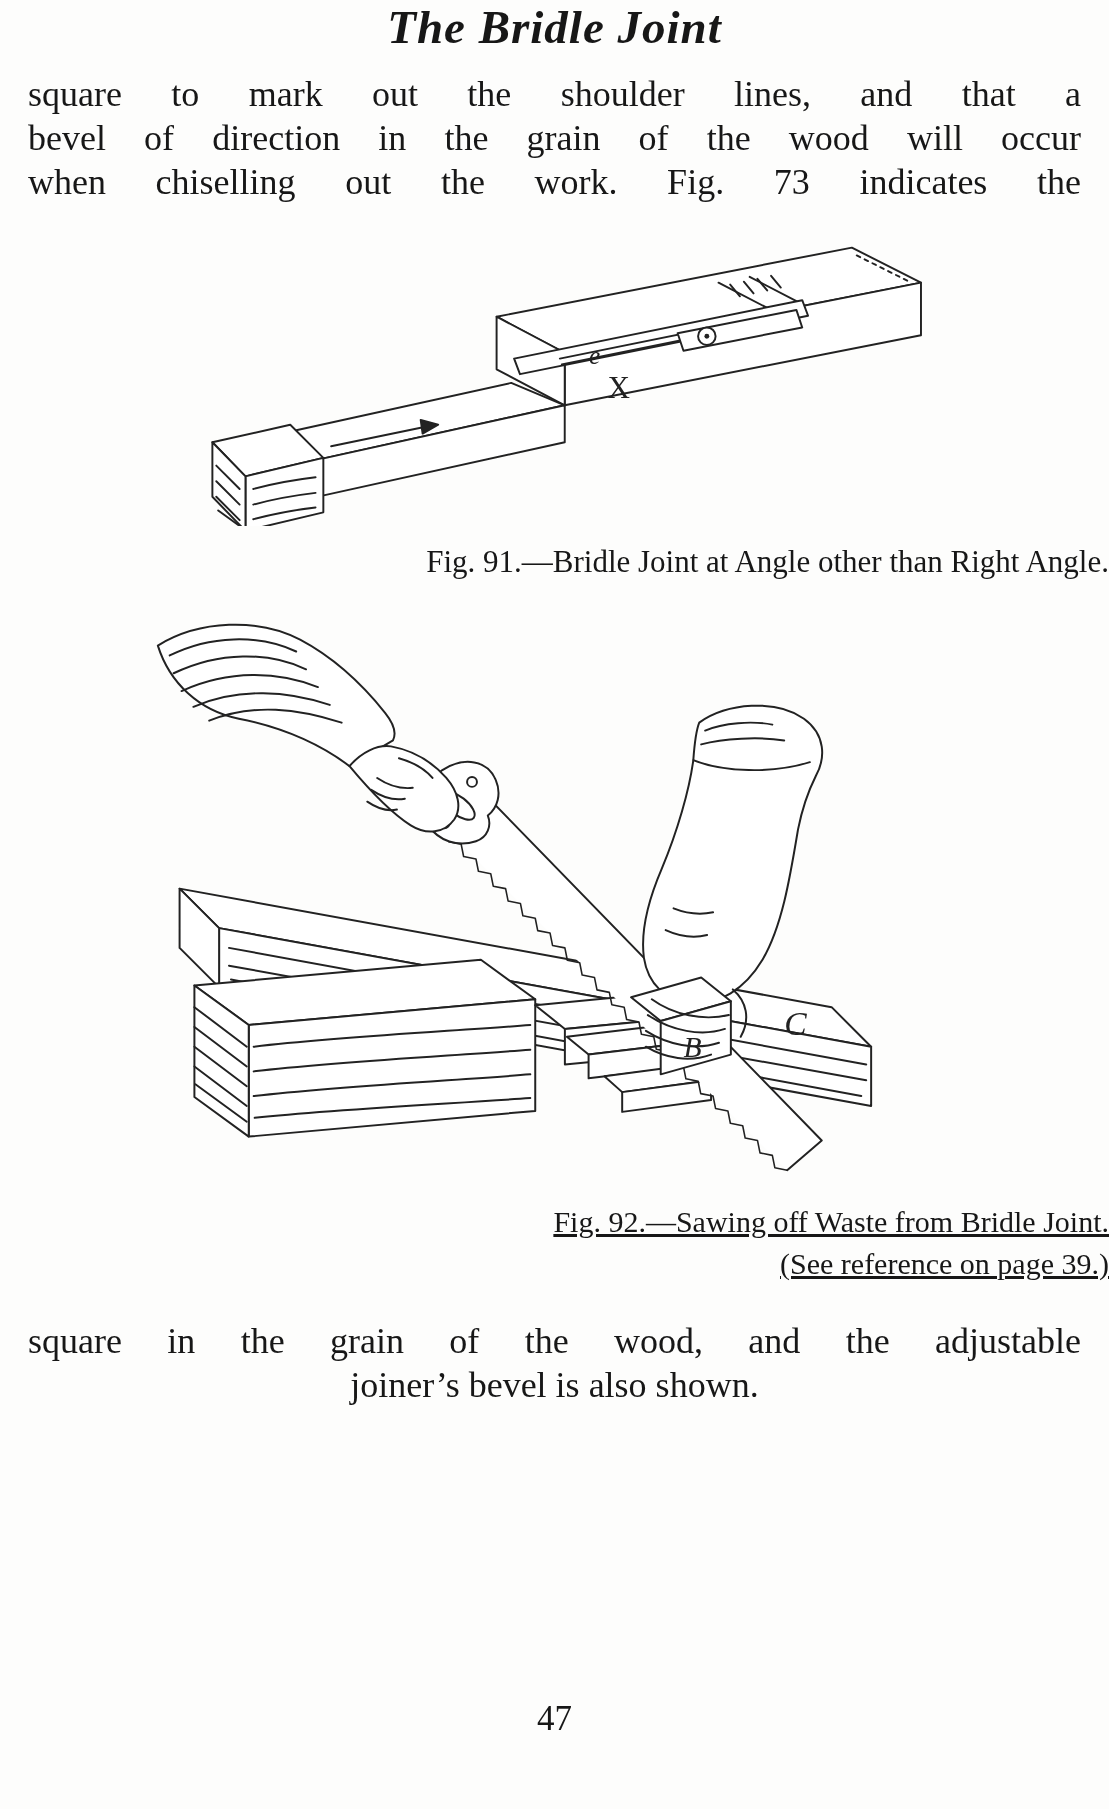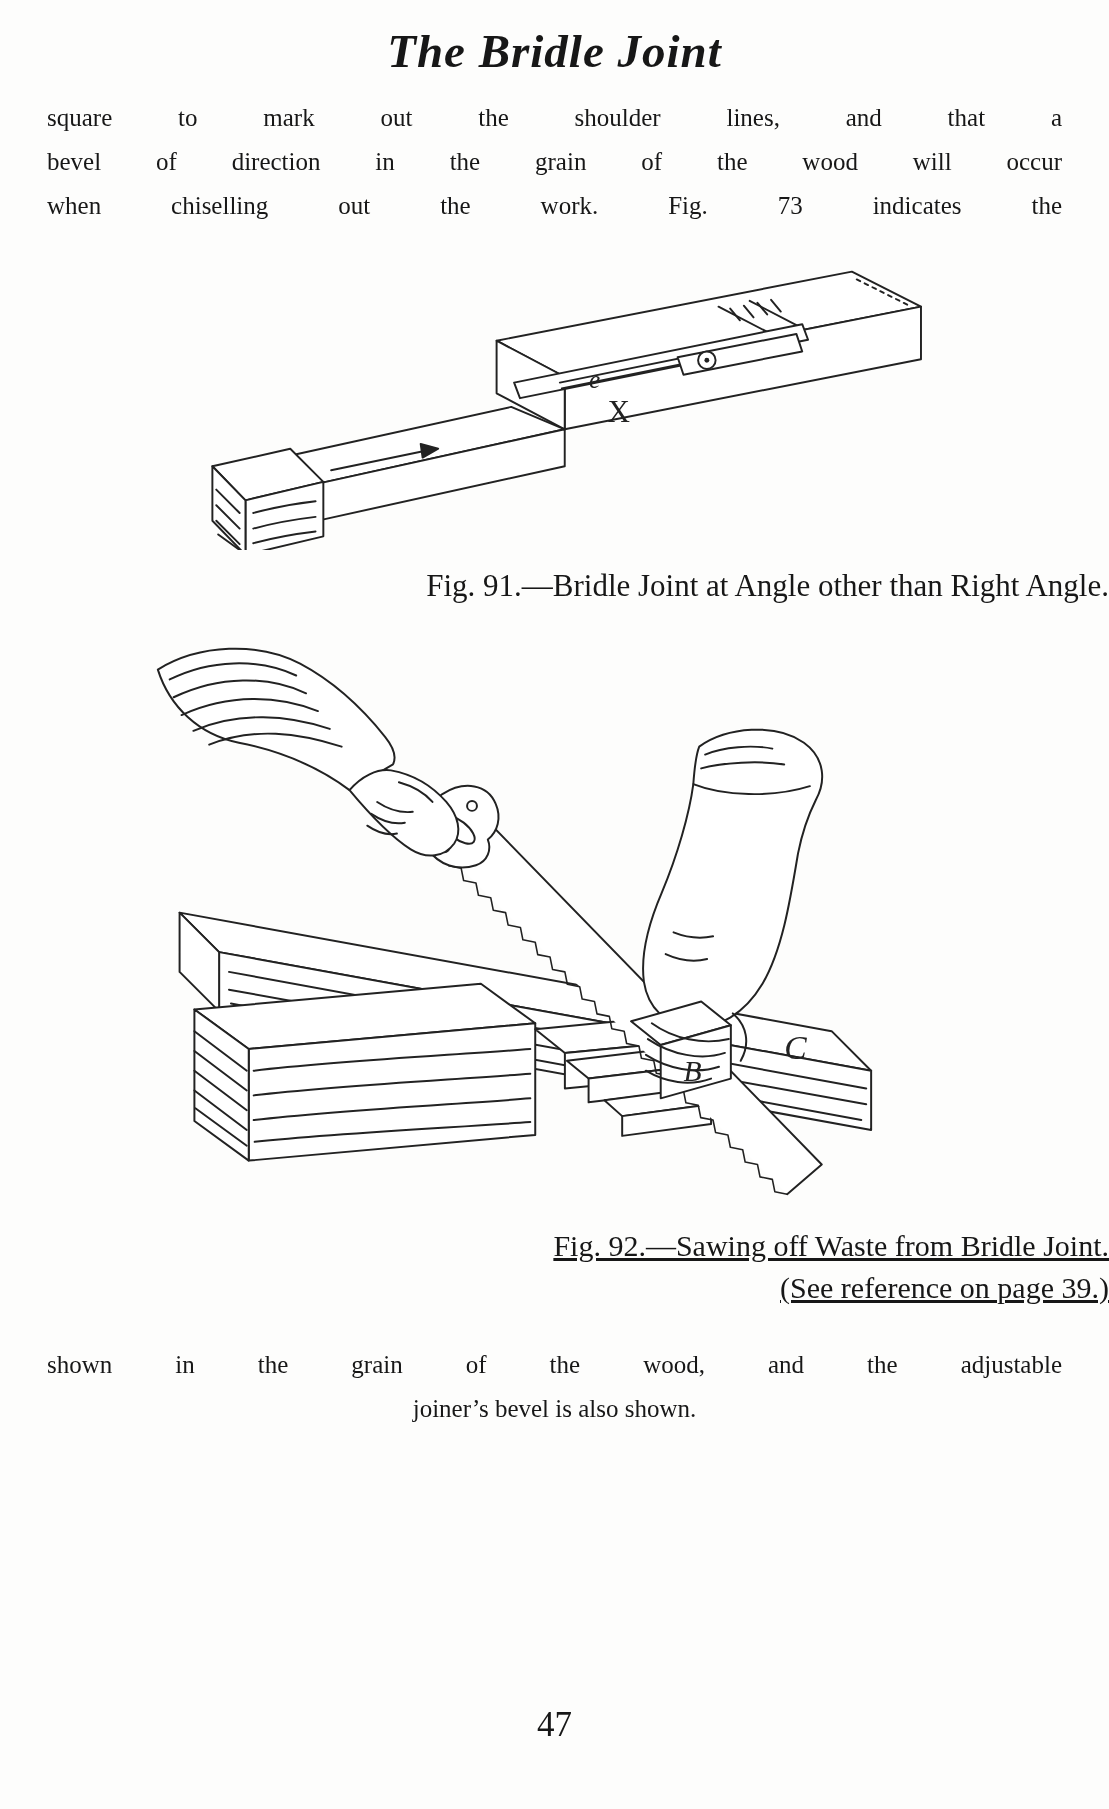--- a/index.html
+++ b/index.html
@@ -3,34 +3,34 @@
 <meta charset="utf-8">
 <style>
   html,body{margin:0;padding:0;background:#d9d9d9;}
   .page{
     width:1109px;height:1809px;margin:0 auto;background:#fdfdfc;
     position:relative;font-family:"Liberation Serif",serif;color:#171717;
     overflow:hidden;
   }
   .title{
     text-align:center;font-style:italic;font-weight:600;font-size:47px;
-    padding-top:24px;letter-spacing:1px;
+    letter-spacing:1px;
   }
-  .para{padding:0 47px;font-size:25px;line-height:44px;margin-top:18px;}
+  .para{padding:0 28px;font-size:36px;line-height:44px;margin-top:18px;}
   .para2{margin-top:34px;}
   .jline{text-align:justify;text-align-last:justify;}
   .lline{text-align:center;}
   .figwrap{text-align:center;}
   .fig91wrap{margin-top:30px;}
   .fig92wrap{margin-top:32px;}
   svg{display:inline-block;}
   .caption{ text-align:right;font-size:31px;margin-top:14px;}
   .cap92{margin-top:12px;font-size:30px;line-height:42px;text-decoration:underline;}
   .pagenum{
-    position:absolute;left:0;bottom:64px;width:100%;
+    position:absolute;left:0;bottom:70px;width:100%;
     text-align:center;font-size:35px;
   }
 </style>
 </head>
 <body>
 
 <div class="page">
 
   <div class="title">The Bridle Joint</div>
 
@@ -181,19 +181,19 @@
       </g>
     </svg>
   </div>
 
   <div class="caption cap92">
     <div>Fig. 92.—Sawing off Waste from Bridle Joint.</div>
     <div>(See reference on page 39.)</div>
   </div>
 
   <div class="para para2">
-    <div class="jline">shown in the grain of the wood, and the adjustable</div>
+    <div class="jline">square in the grain of the wood, and the adjustable</div>
     <div class="lline">joiner’s bevel is also shown.</div>
   </div>
 
   <div class="pagenum">47</div>
 
 </div>
 
 </body></html>

